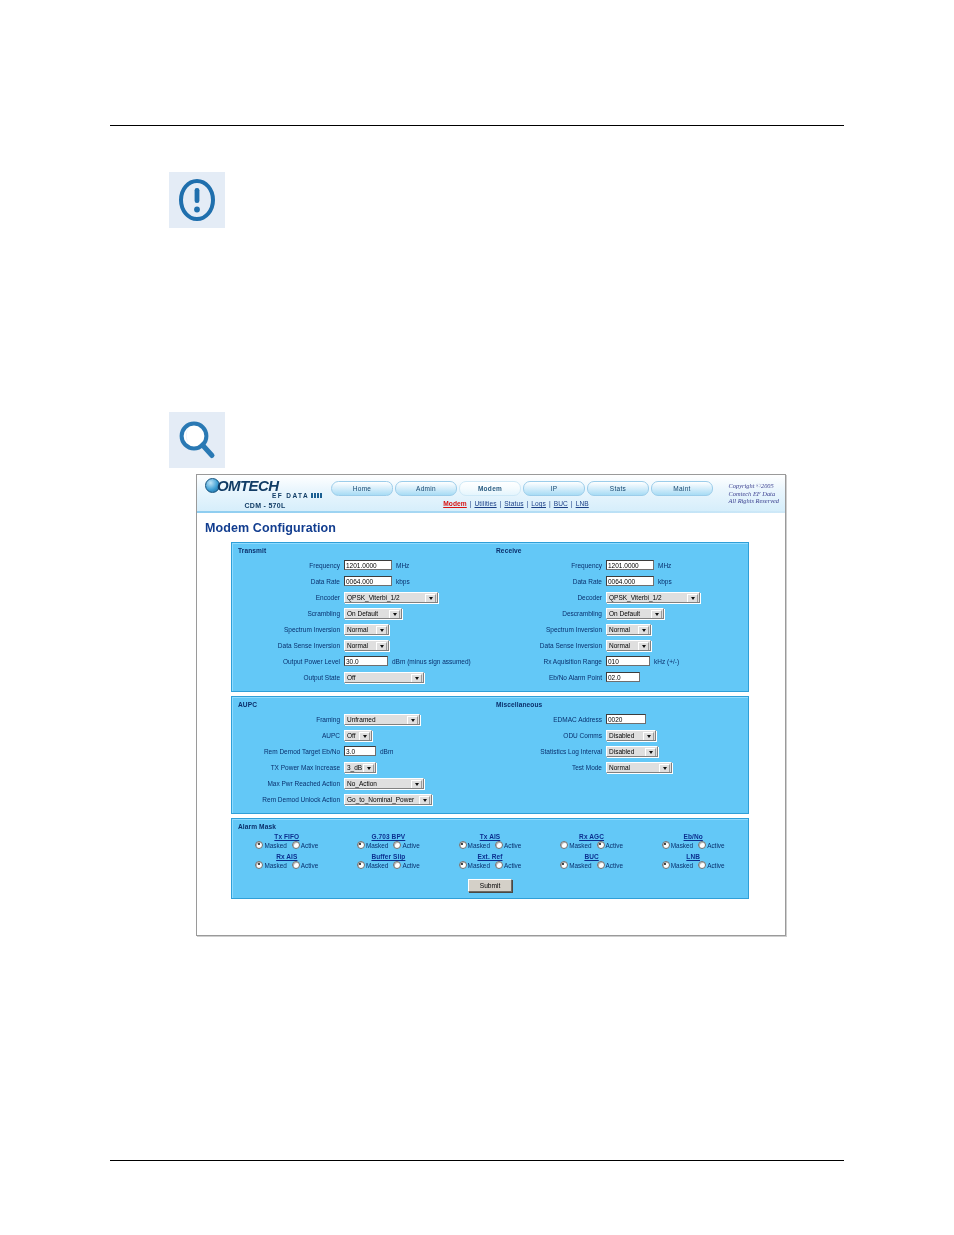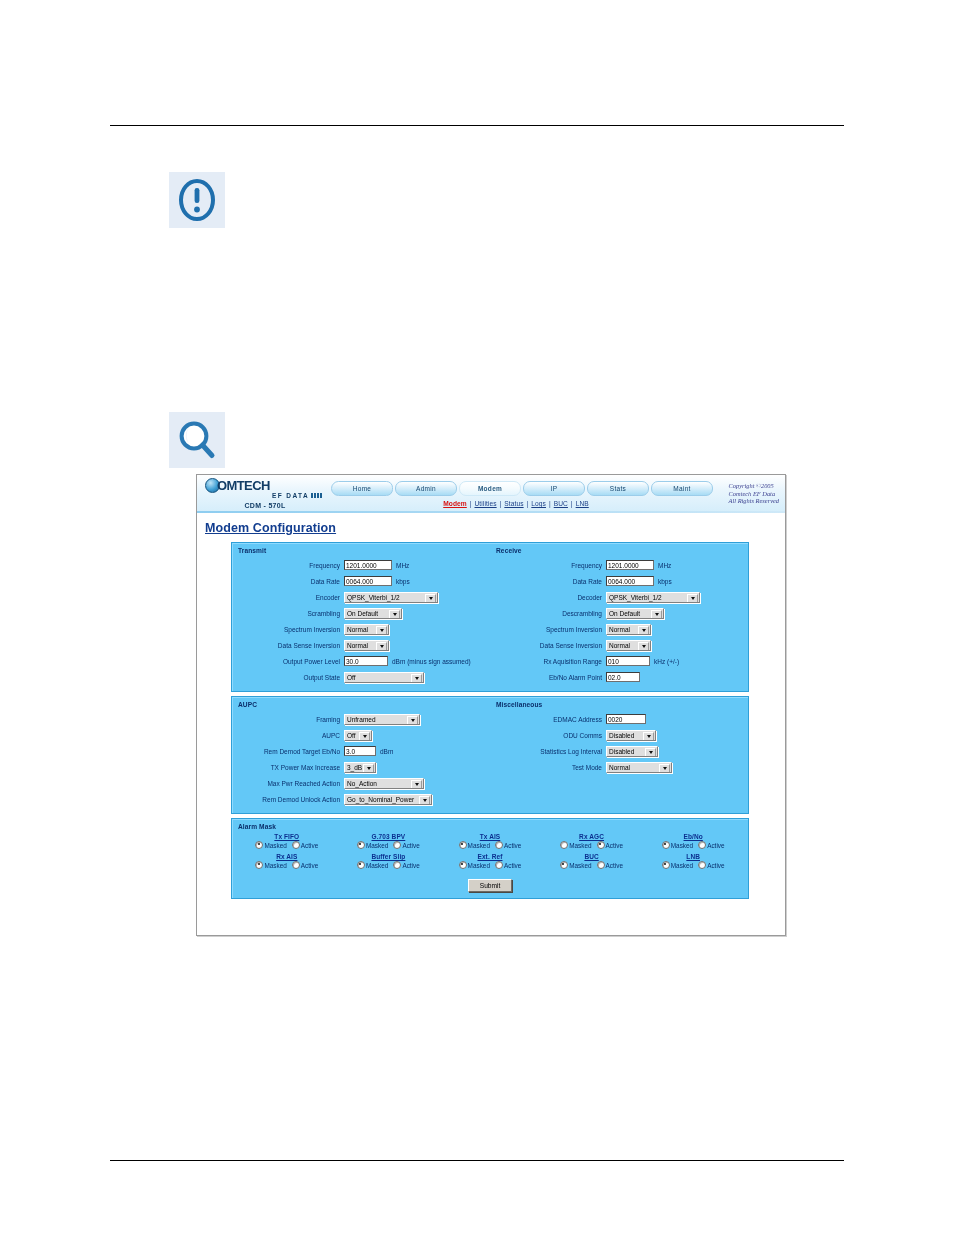--- a/index.html
+++ b/index.html
@@ -35,21 +35,21 @@
   }
   #logo-block{position:absolute;left:8px;top:3px;width:120px;}
   .logo-row{display:flex;align-items:center;height:15px;}
   .logo-globe{
     width:13px;height:13px;border-radius:50%;
     background:radial-gradient(circle at 35% 30%,#bfe4f7 0%,#3f9fd4 55%,#1a5f92 100%);
     border:1.5px solid #12527e;flex:0 0 auto;
   }
   .logo-word{
     font-family:"Liberation Sans",sans-serif;
-    font-weight:bold;font-size:13px;
+    font-weight:bold;font-style:italic;font-size:15px;
     letter-spacing:-0.6px;color:#123d66;margin-left:-3px;line-height:13px;
   }
   .logo-sub{
     display:flex;align-items:center;justify-content:flex-end;
     margin-top:-1px;padding-right:2px;
   }
   .logo-sub span{
     font-size:6.5px;font-weight:bold;letter-spacing:1.4px;color:#123d66;
   }
   .logo-bars{display:inline-block;margin-left:2px;}
@@ -87,21 +87,21 @@
     font-size:6.4px;line-height:7.6px;color:#3a3f8f;
   }
   #header-divider{
     position:absolute;left:0;top:36px;width:100%;height:2px;
     background:linear-gradient(to right,#8ecdf0,#cfe9f8);
   }
 
   
   #page-title{
     position:absolute;left:8px;top:46px;
-    font-size:12.5px;font-weight:bold;color:#123d8f;letter-spacing:.1px;text-decoration:underline;
+    font-size:12.5px;font-weight:bold;color:#123d8f;letter-spacing:.1px;
   }
 
   
   #config-area{
     position:absolute;left:34px;top:67px;width:518px;
   }
   .panel{
     background:#63c8f7;border:1px solid #2f9fd8;
     box-shadow:inset 1px 1px 0 #8fdbff;
     margin-bottom:4px;position:relative;

